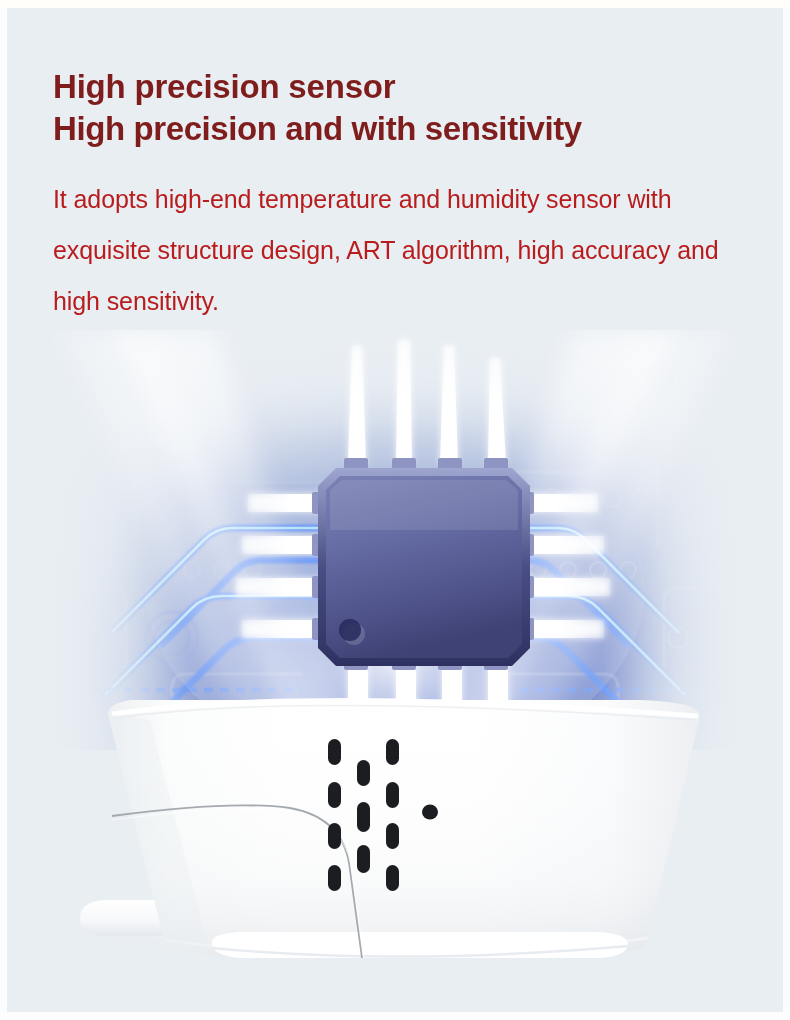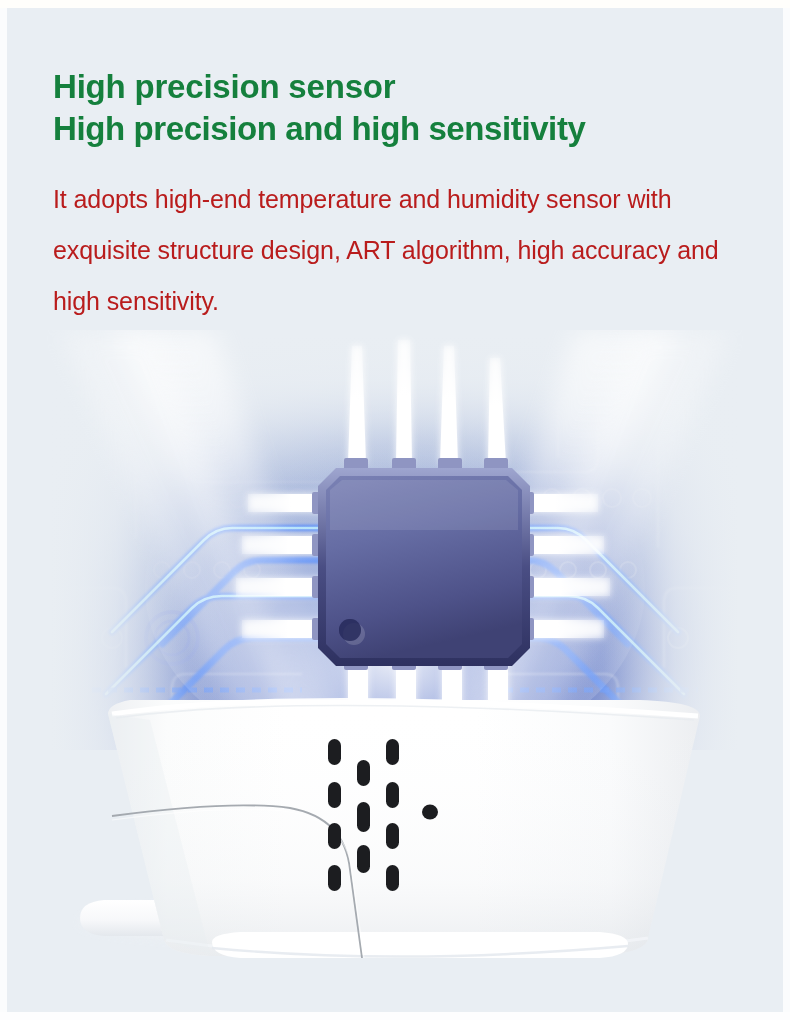--- a/index.html
+++ b/index.html
@@ -21,21 +21,21 @@
     background:#fffefb;
     z-index:40;
   }
   .edge-left  { position:absolute; left:0;  top:8px; width:7px; height:1012px; background:#fbfcfd; z-index:39; }
   .edge-right { position:absolute; right:0; top:8px; width:7px; height:1012px; background:#fbfcfd; z-index:39; }
   .edge-bottom{ position:absolute; left:0; bottom:0; width:790px; height:8px; background:#fdfdfe; z-index:39; }
 
   
   .textblock { position:absolute; left:53px; top:66px; width:700px; z-index:30; }
   .headline {
-    font-size:33px; font-weight:bold; color:#15803d;
+    font-size:33px; font-weight:bold; color:#7f1d1d;
     line-height:42px; letter-spacing:-0.2px;
     white-space:nowrap;
   }
   .headline.two { letter-spacing:-0.4px; }
   .bodytext {
     margin-top:24px;
     font-size:25px; color:#b91c1c;
     line-height:51px; letter-spacing:-0.1px;
     max-width:680px;
   }
@@ -428,21 +428,21 @@
       <rect x="386" y="92" width="13" height="26" rx="6.5"></rect>
       <rect x="386" y="133" width="13" height="26" rx="6.5"></rect>
       <rect x="386" y="175" width="13" height="26" rx="6.5"></rect>
 
       <ellipse cx="430" cy="122" rx="8" ry="7.5"></ellipse>
     </g>
   </svg>
 
   <div class="textblock">
     <div class="headline">High precision sensor</div>
-    <div class="headline two">High precision and high sensitivity</div>
+    <div class="headline two">High precision and with sensitivity</div>
     <div class="bodytext">It adopts high-end temperature and humidity sensor with exquisite structure design, ART algorithm, high accuracy and high sensitivity.</div>
   </div>
 
   <div class="top-strip"></div>
   <div class="edge-left"></div>
   <div class="edge-right"></div>
   <div class="edge-bottom"></div>
 
 </div>
 

